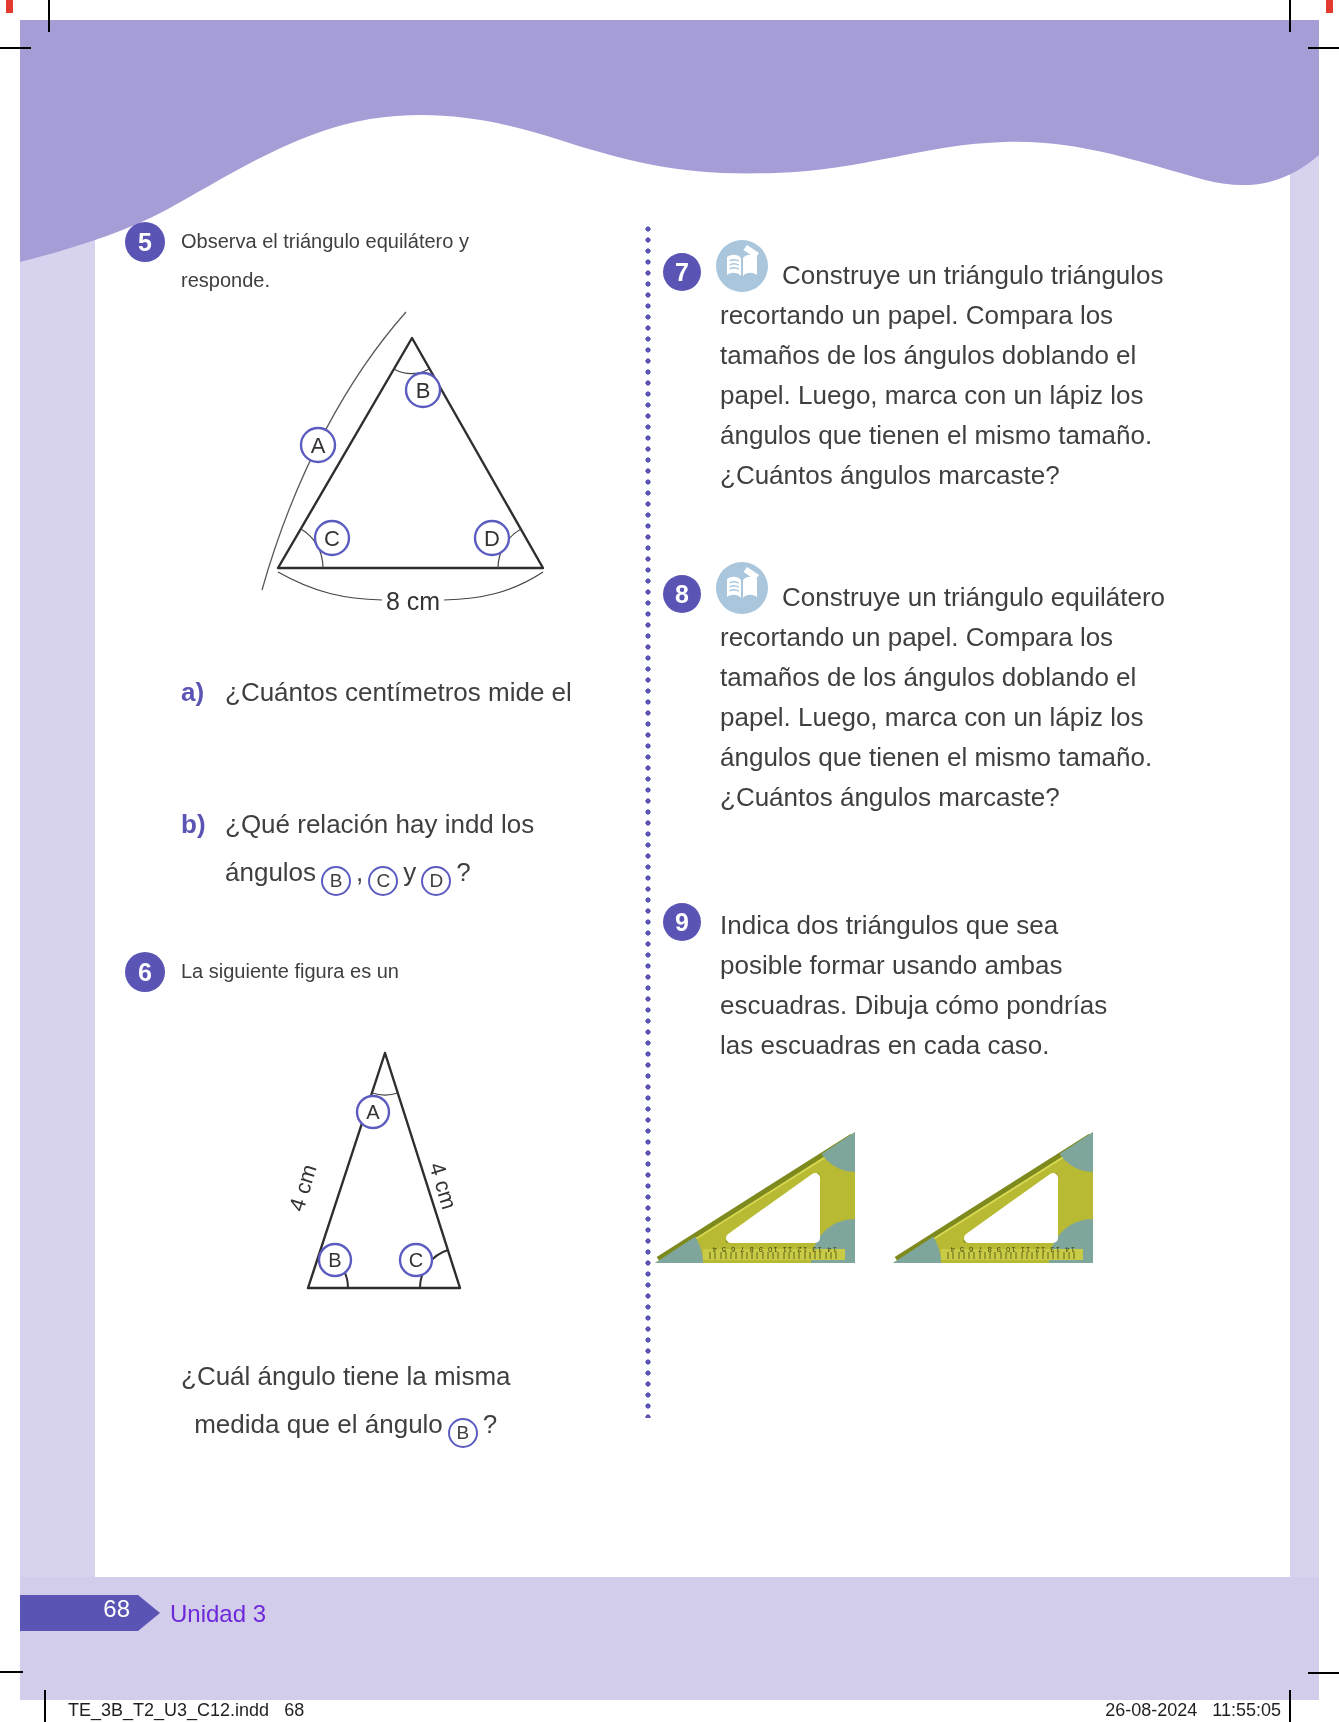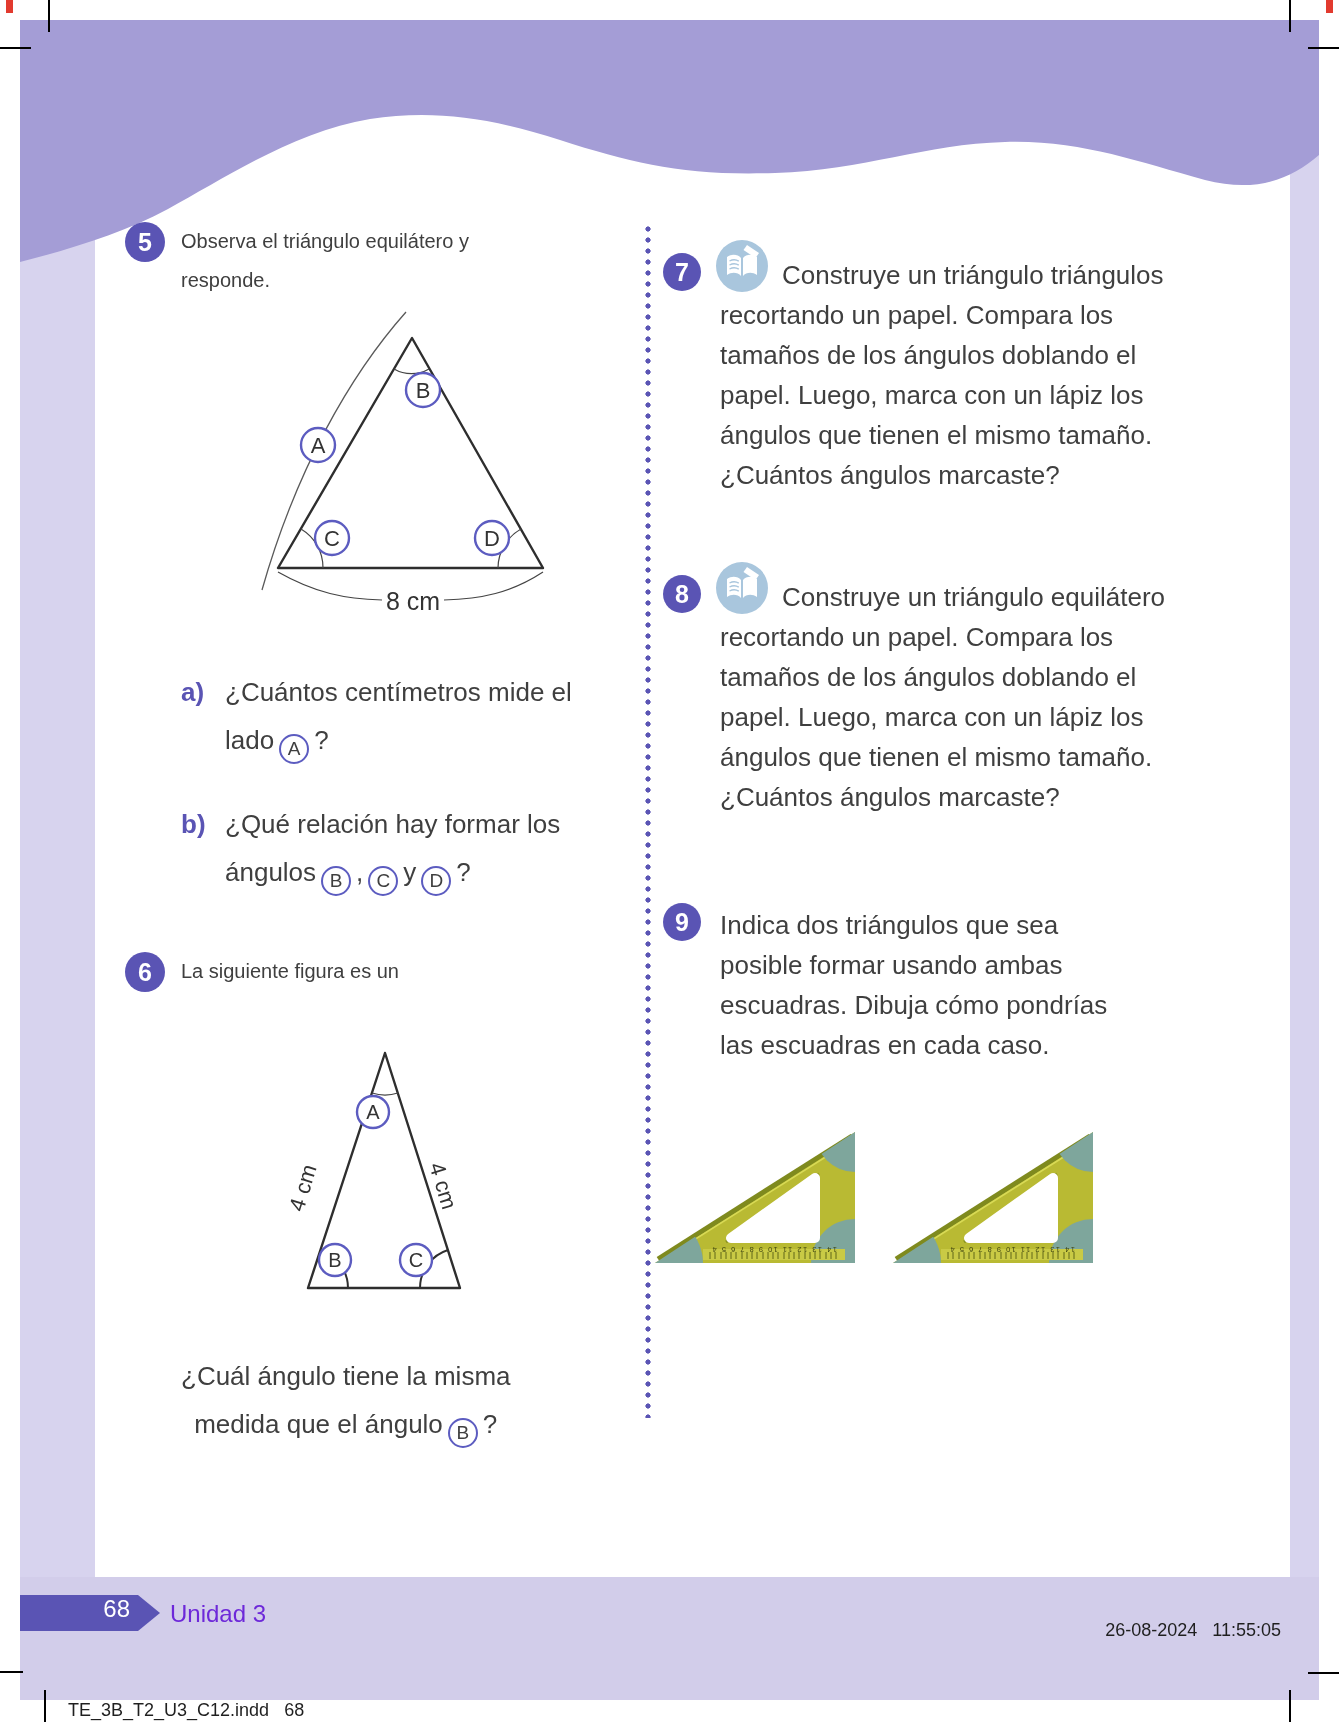--- a/index.html
+++ b/index.html
@@ -100,28 +100,25 @@
   <circle cx="102" cy="238" r="17" fill="#fff" stroke="#5c5cc0" stroke-width="2.4"></circle>
   <text x="102" y="246" text-anchor="middle" font-size="22" fill="#333">C</text>
   <circle cx="262" cy="238" r="17" fill="#fff" stroke="#5c5cc0" stroke-width="2.4"></circle>
   <text x="262" y="246" text-anchor="middle" font-size="22" fill="#333">D</text>
 </svg>
 
 <div class="abs" style="left:181px;top:668px;">
   <div class="qline">
     <span class="qlabel">a)</span><span>¿Cuántos centímetros mide el</span>
   </div>
-  <div class="qline cont">
-    <span>lado</span><span class="circ">A</span><span>?</span>
-  </div>
 </div>
 
 <div class="abs" style="left:181px;top:800px;">
   <div class="qline">
-    <span class="qlabel">b)</span><span>¿Qué relación hay formar los</span>
+    <span class="qlabel">b)</span><span>¿Qué relación hay indd los</span>
   </div>
   <div class="qline cont">
     <span>ángulos</span><span class="circ">B</span><span>,</span><span class="circ">C</span><span>y</span><span class="circ">D</span><span>?</span>
   </div>
 </div>
 
 <div class="abs num-badge" style="left:125px;top:952px;">
   <span>6</span>
 </div>
 <div class="abs intro" style="left:181px;top:952px;">
@@ -224,13 +221,13 @@
   <use href="#esc"></use>
   <use href="#esc" x="238"></use>
 </svg>
 
 <div class="abs tag" style="left:20px;top:1595px;">
   <span>68</span>
 </div>
 <div class="abs unit" style="left:170px;top:1600px;">Unidad 3</div>
 
 <div class="abs print" style="left:68px;top:1700px;">TE_3B_T2_U3_C12.indd   68</div>
-<div class="abs print" style="right:58px;top:1620px;">26-08-2024   11:55:05</div>
+<div class="abs print" style="right:58px;top:1700px;">26-08-2024   11:55:05</div>
 
 </body></html>

